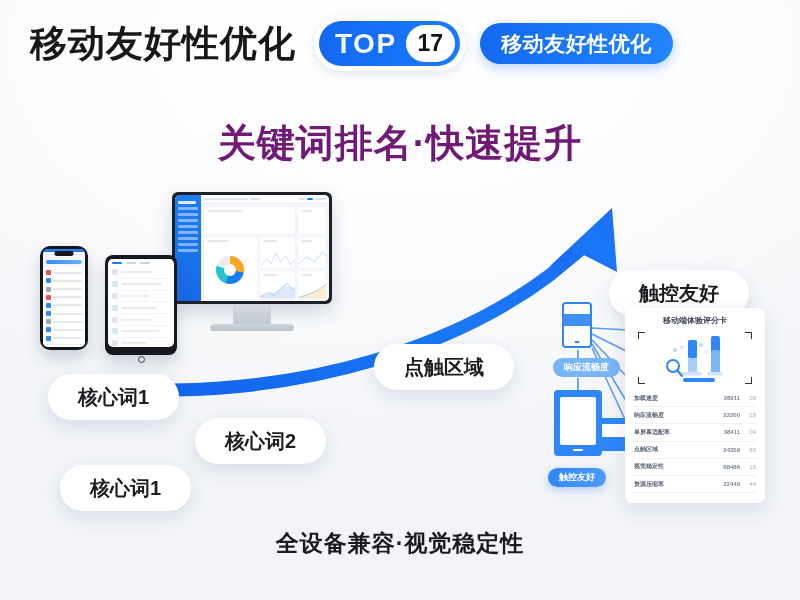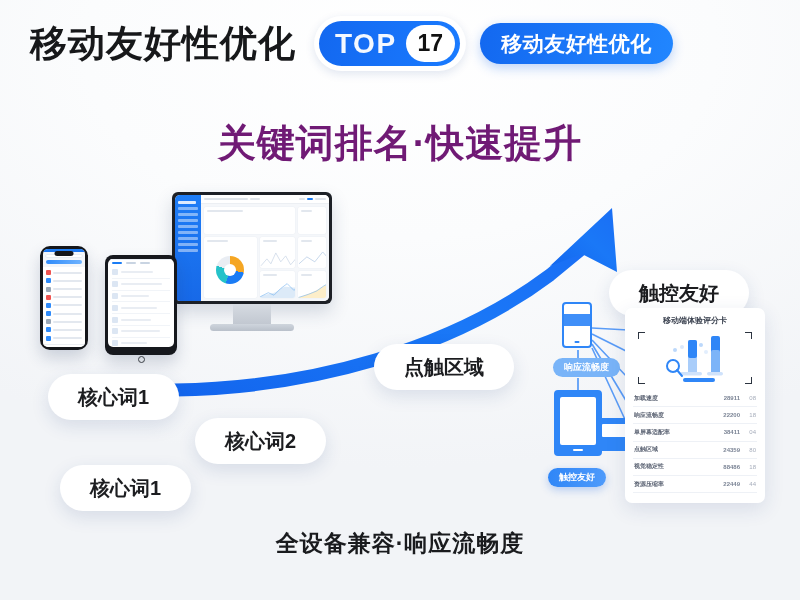--- a/index.html
+++ b/index.html
@@ -515,15 +515,15 @@
         </div>
         <div class="mini-row">
           <span class="nm">资源压缩率</span>
           <span class="vl">22449</span>
           <span class="dl">44</span>
         </div>
       </div>
     </div>
   </div>
 
-  <div class="footer">全设备兼容·响应流畅度</div>
+  <div class="footer">全设备兼容·视觉稳定性</div>
 
 </div>
 
 </body></html>

